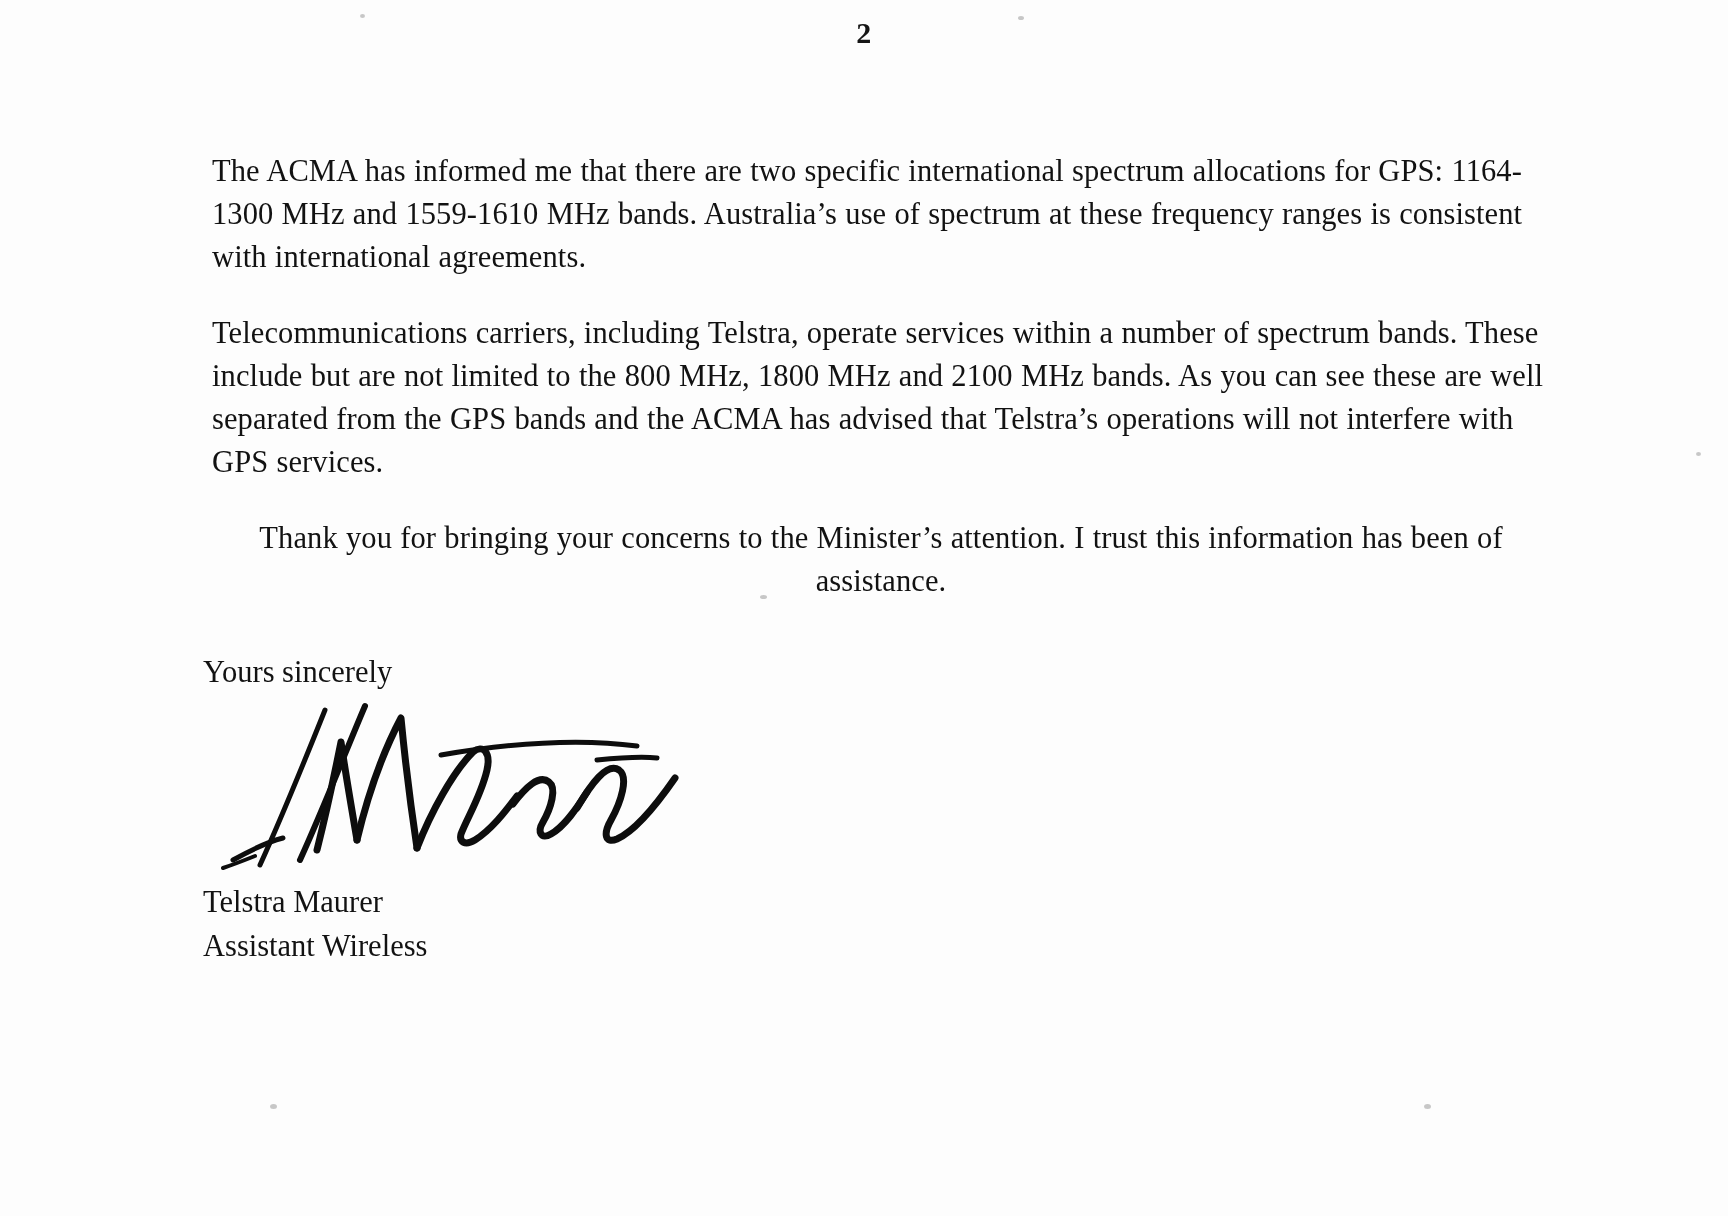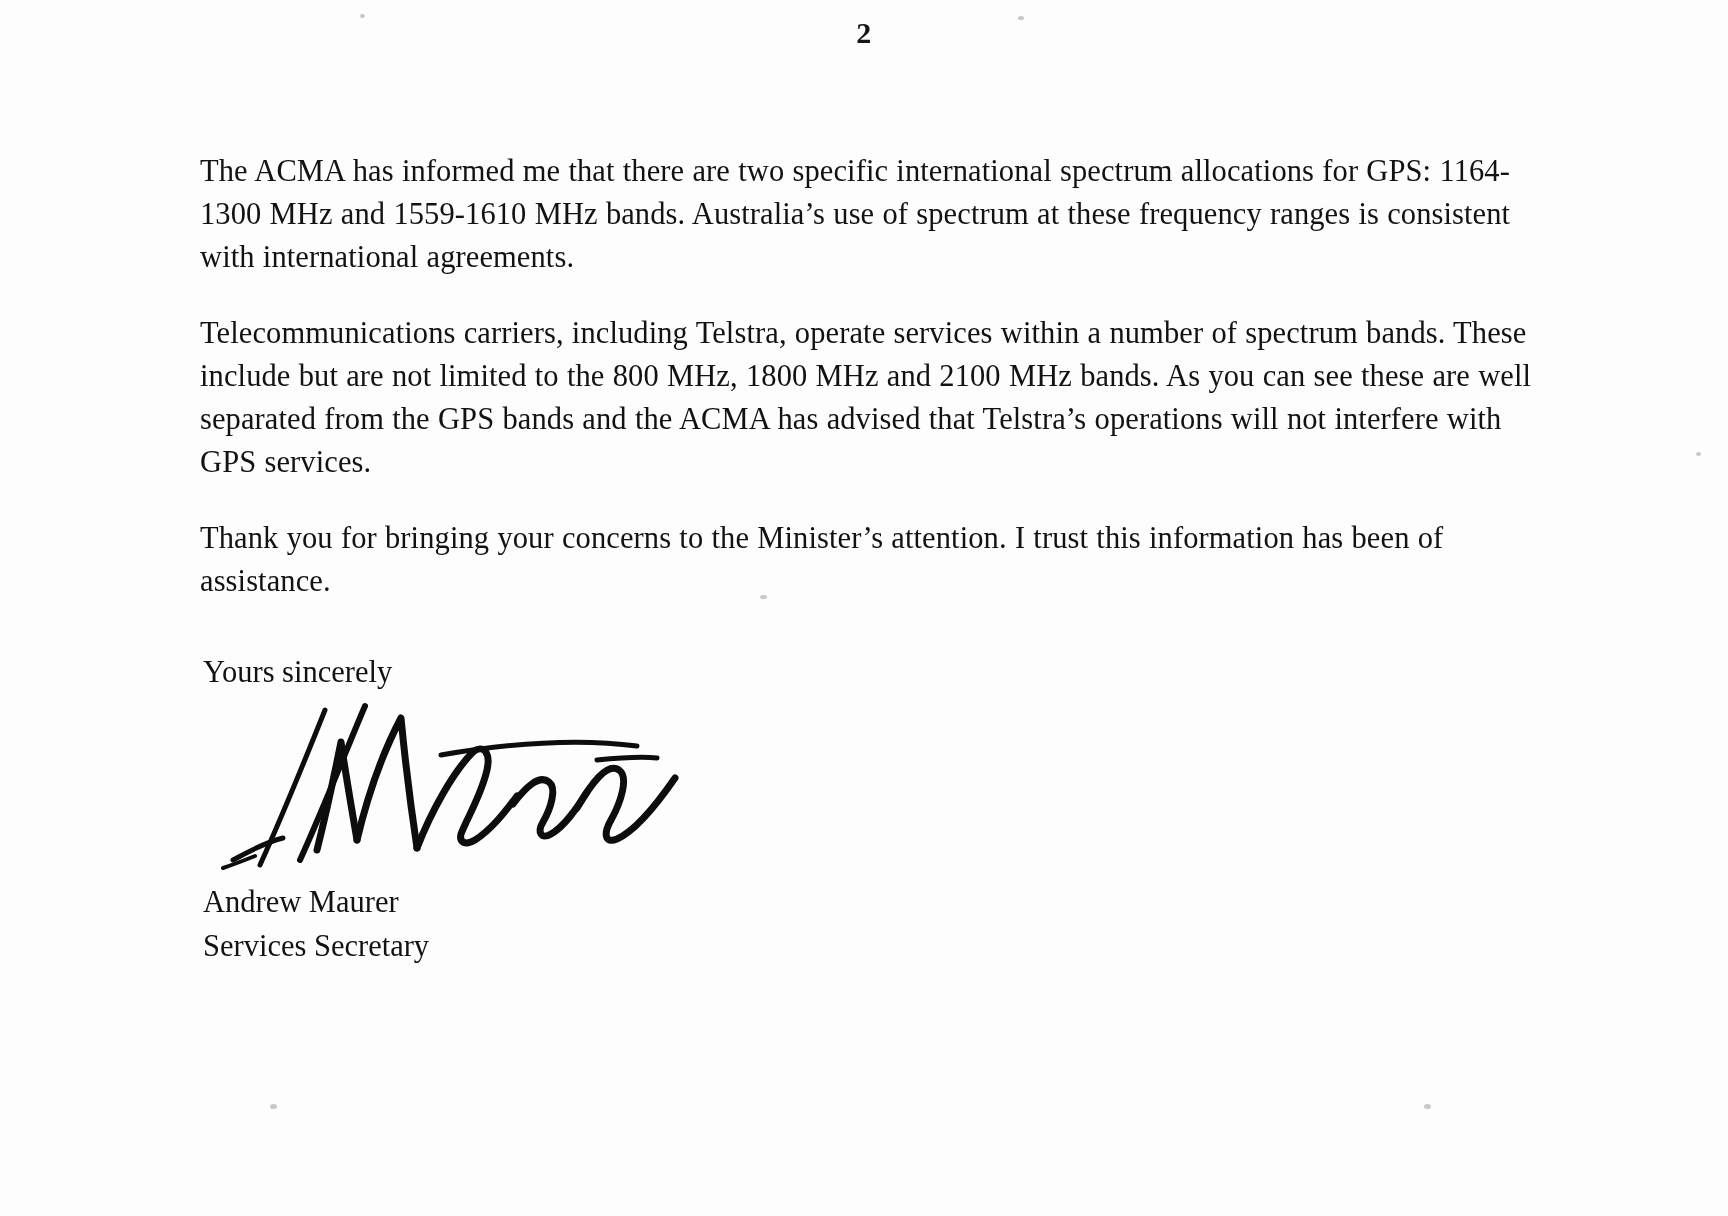--- a/index.html
+++ b/index.html
@@ -48,26 +48,26 @@
     left: 200px;
     top: 150px;
     width: 1350px;
   }
 
   .para {
     font-size: 30.5px;
     line-height: 43px;
     letter-spacing: .1px;
     color: #121212;
-    margin: 0 0 33px 0;
+    margin: 0 0 33px 12px;
     text-align: left;
     word-spacing: .5px;
   }
 
-  .para:last-child { margin-bottom: 0; }
+  .para:last-child { margin-bottom: 0; text-align: center; }
 
   .closing {
     position: absolute;
     left: 203px;
     top: 652px;
     font-size: 30.5px;
     line-height: 40px;
     color: #121212;
   }
 
@@ -116,22 +116,22 @@
         <path d="M372 108 C 386 84, 402 62, 414 70 C 424 77, 416 102, 406 120 C 398 134, 400 144, 412 139 C 430 131, 452 104, 470 78" stroke-width="7"></path>
         <path d="M392 60 C 412 58, 434 56, 452 58" stroke-width="5"></path>
         <path d="M236 55 C 300 44, 372 38, 432 46" stroke-width="5"></path>
         <path d="M28 160 C 46 150, 62 142, 78 138" stroke-width="5"></path>
         <path d="M18 168 C 30 164, 40 160, 50 156" stroke-width="4"></path>
       </g>
     </svg>
   </div>
 
   <div class="signer">
-    <div>Andrew Maurer</div>
-    <div>Services Secretary</div>
+    <div>Telstra Maurer</div>
+    <div>Assistant Wireless</div>
   </div>
 
   <div class="speckle" style="left:360px;top:14px;width:5px;height:4px;"></div>
   <div class="speckle" style="left:1018px;top:16px;width:6px;height:4px;"></div>
   <div class="speckle" style="left:760px;top:595px;width:7px;height:4px;"></div>
   <div class="speckle" style="left:270px;top:1104px;width:7px;height:5px;"></div>
   <div class="speckle" style="left:1424px;top:1104px;width:7px;height:5px;"></div>
   <div class="speckle" style="left:1696px;top:452px;width:5px;height:4px;"></div>
 </div>
 

